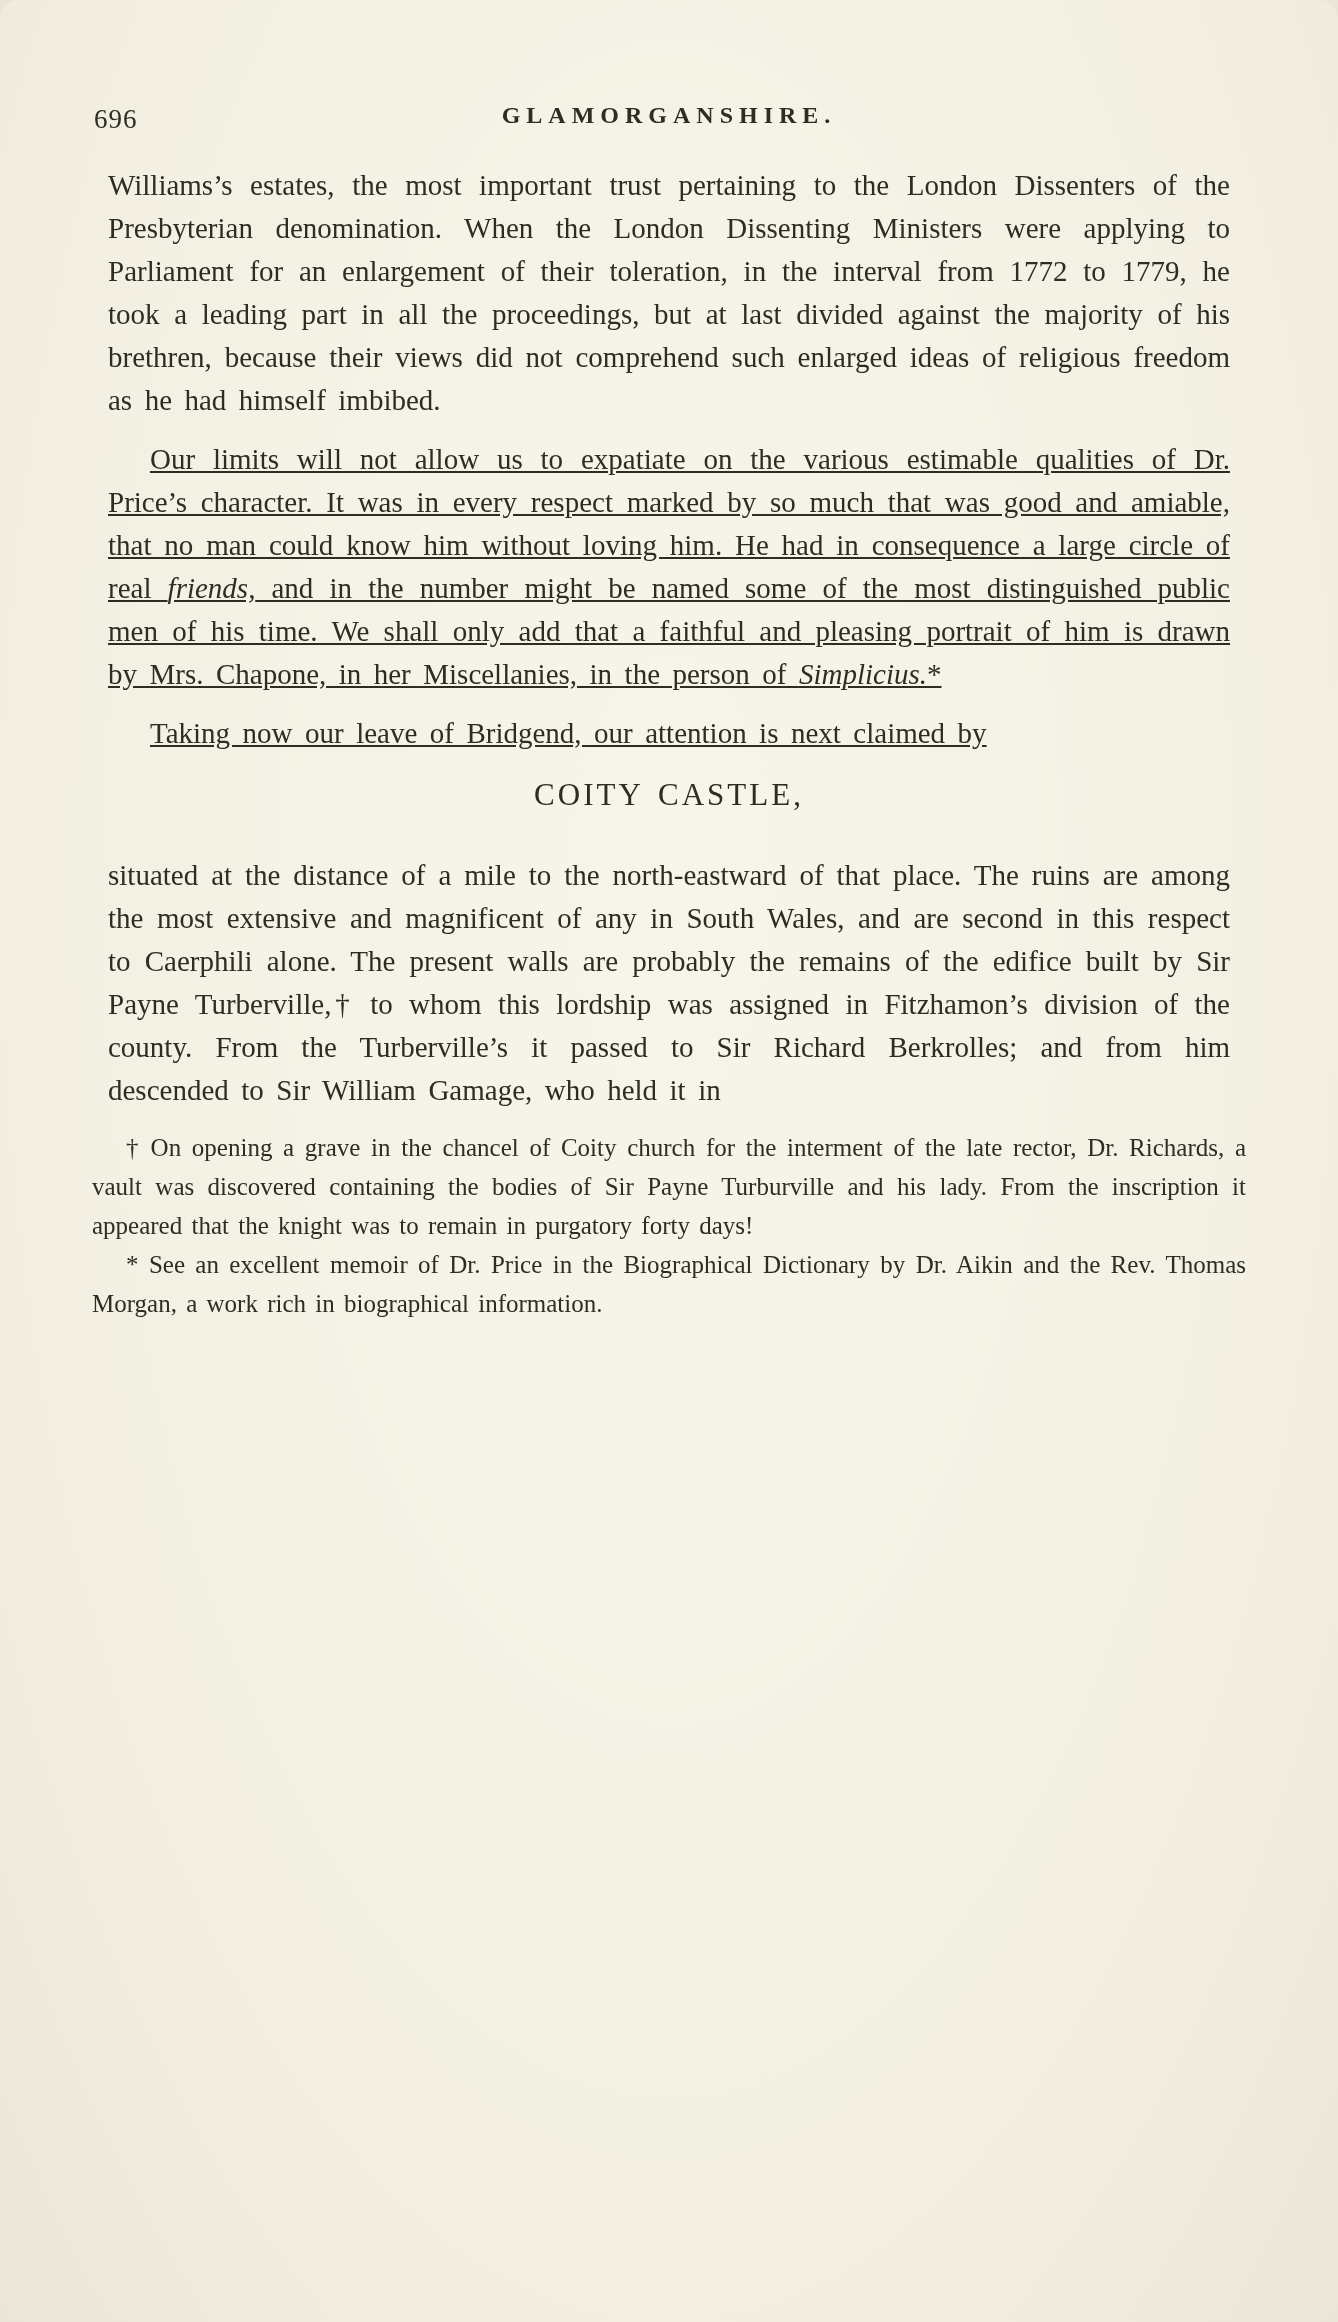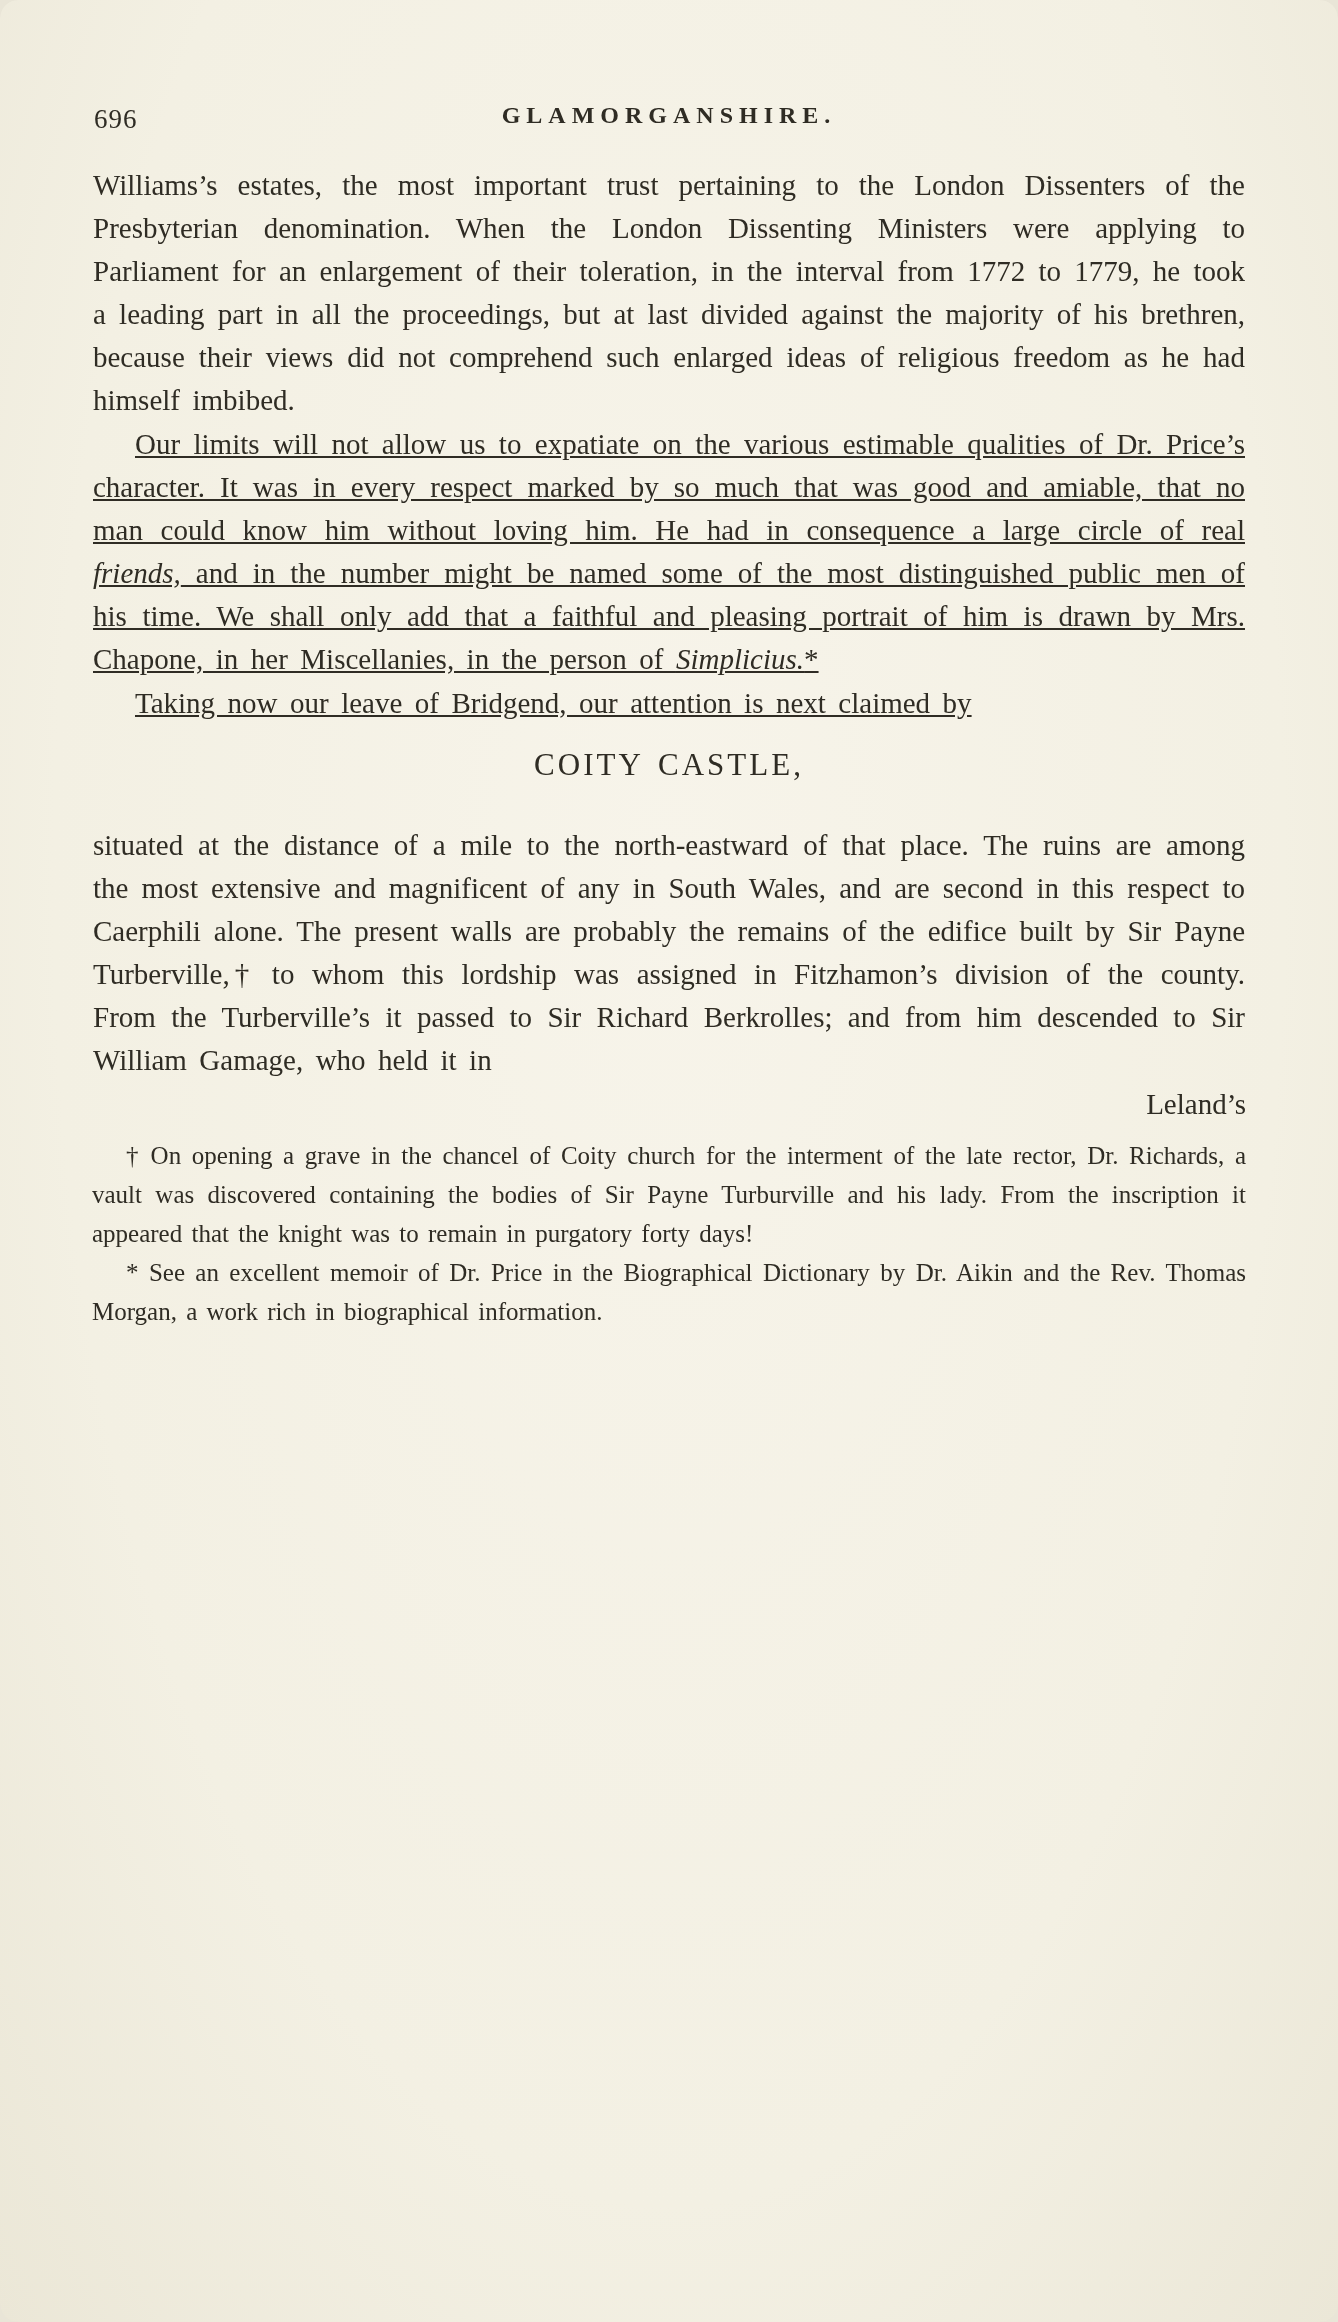--- a/index.html
+++ b/index.html
@@ -34,21 +34,21 @@
     font-weight: bold;
     letter-spacing: 6px;
     word-spacing: 2px;
   }
   .page-body {
     font-size: 29px;
     line-height: 43px;
     text-align: justify;
     word-spacing: 0.18em;
   }
-  .para { margin: 1px; }
+  .para { margin: 16px; }
   .indent { text-indent: 42px; text-decoration: underline; }
   .section-heading {
     font-size: 31px;
     font-weight: normal;
     letter-spacing: 3px;
     text-align: center;
     text-indent: 0;
     margin: 18px 0 38px 0;
     word-spacing: 0.15em;
   }
@@ -82,23 +82,20 @@
     <p class="para">Williams’s estates, the most important trust pertaining to the London Dissenters of the Presbyterian denomination. When the London Dissenting Ministers were applying to Parliament for an enlargement of their toleration, in the interval from 1772 to 1779, he took a leading part in all the proceedings, but at last divided against the majority of his brethren, because their views did not comprehend such enlarged ideas of religious freedom as he had himself imbibed.</p>
 
     <p class="para indent"><span>Our limits will not allow us to expatiate on the various estimable qualities of Dr. Price’s character. It was in every respect marked by so much that was good and amiable, that no man could know him without loving him. He had in consequence a large circle of real </span><span class="ital">friends,</span><span> and in the number might be named some of the most distinguished public men of his time. We shall only add that a faithful and pleasing portrait of him is drawn by Mrs. Chapone, in her Miscellanies, in the person of </span><span class="ital">Simplicius.</span><span>*</span></p>
 
     <p class="para indent">Taking now our leave of Bridgend, our attention is next claimed by</p>
 
     <h2 class="section-heading">COITY CASTLE,</h2>
 
     <p class="para">situated at the distance of a mile to the north-eastward of that place. The ruins are among the most extensive and magnificent of any in South Wales, and are second in this respect to Caerphili alone. The present walls are probably the remains of the edifice built by Sir Payne Turberville,† to whom this lordship was assigned in Fitzhamon’s division of the county. From the Turberville’s it passed to Sir Richard Berkrolles; and from him descended to Sir William Gamage, who held it in</p>
 
-    <div class="catchword-row">
-      <span>Leland’s</span>
-    </div>
 
   </main>
 
   <footer class="footnotes">
     <p class="footnote">† On opening a grave in the chancel of Coity church for the interment of the late rector, Dr. Richards, a vault was discovered containing the bodies of Sir Payne Turburville and his lady. From the inscription it appeared that the knight was to remain in purgatory forty days!</p>
     <p class="footnote">* See an excellent memoir of Dr. Price in the Biographical Dictionary by Dr. Aikin and the Rev. Thomas Morgan, a work rich in biographical information.</p>
   </footer>
 
 </div>
 

